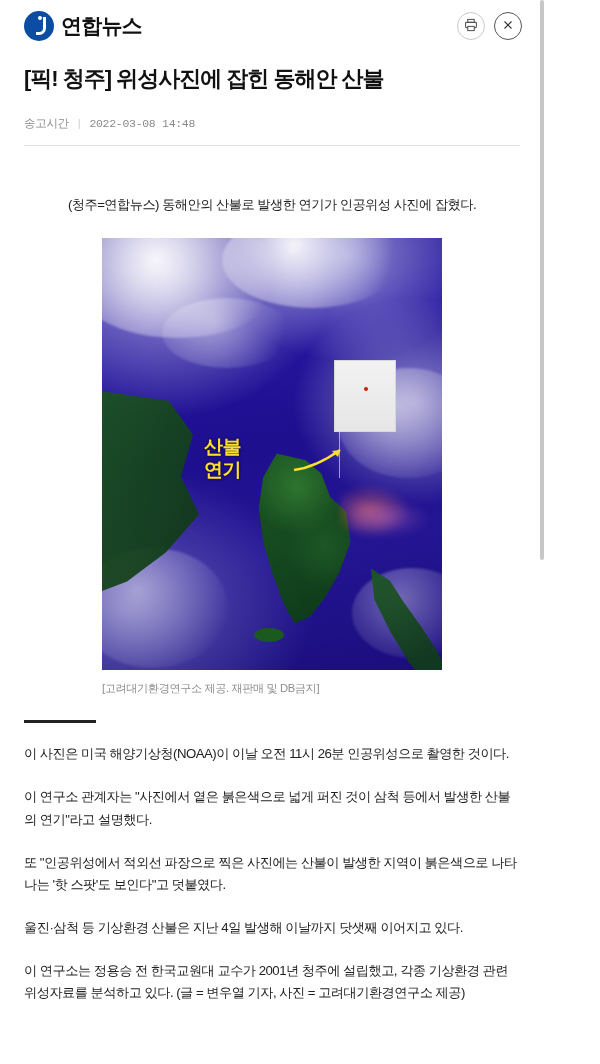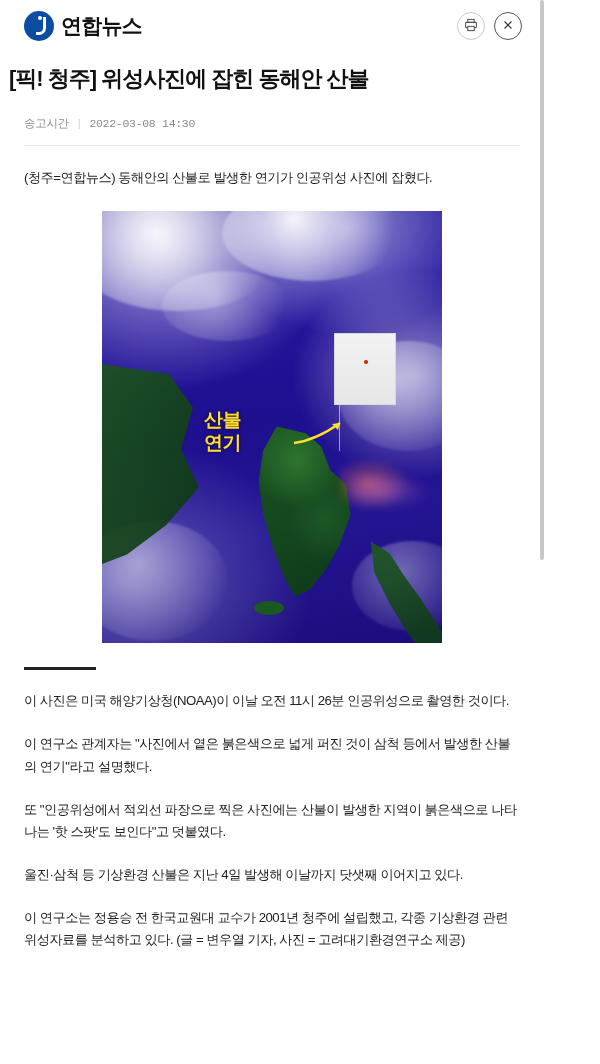--- a/index.html
+++ b/index.html
@@ -79,21 +79,21 @@
     align-items: center;
     justify-content: center;
     cursor: pointer;
     padding: 0;
   }
   .round-btn.dark {
     border-color: #555;
   }
   
   .title-wrap {
-    padding: 4px 24px 0 9px;
+    padding: 4px 24px 0 24px;
   }
   .headline {
     font-size: 22px;
     line-height: 1.35;
     font-weight: bold;
     letter-spacing: -1px;
     margin: 8px 0 0 0;
     color: #111;
   }
   .meta {
@@ -114,21 +114,22 @@
     padding: 0 24px;
   }
   .para {
     font-size: 13.2px;
     line-height: 1.72;
     letter-spacing: -0.5px;
     color: #222;
     margin: 20px 0 0 0;
   }
   .lead {
-    margin-top: 21px;
+    margin-top: 48px;
+    text-align: center;
   }
   
   figure {
     margin: 22px 0 0 0;
   }
   .photo {
     position: relative;
     width: 340px;
     height: 432px;
     margin: 0 auto;
@@ -302,21 +303,21 @@
     </div>
   </div>
 
   <div class="title-wrap">
     <h1 class="headline">[픽! 청주] 위성사진에 잡힌 동해안 산불</h1>
   </div>
 
   <div class="meta">
     <span>송고시간</span>
     <span class="sep">|</span>
-    <span>2022-03-08 14:30</span>
+    <span>2022-03-08 14:48</span>
   </div>
 
   <div class="article">
 
     <p class="para lead">(청주=연합뉴스) 동해안의 산불로 발생한 연기가 인공위성 사진에 잡혔다.</p>
 
     <figure>
       <div class="photo">
         <div class="cloud" style="left:-30px; top:-20px; width:210px; height:120px;"></div>
         <div class="cloud" style="left:120px; top:-26px; width:180px; height:96px;"></div>
@@ -337,20 +338,21 @@
         <div class="inset-line"></div>
 
         <div class="annot">산불
 연기</div>
         <svg class="arrow" viewBox="0 0 54 30">
           <path d="M2 26 C18 24, 34 16, 48 6" stroke="#ffe02e" stroke-width="2.4" fill="none"></path>
           <path d="M48 6 L40 7 L46 13 Z" fill="#ffe02e"></path>
         </svg>
       </div>
       <figcaption>
+        <div class="cap-credit">[고려대기환경연구소 제공. 재판매 및 DB금지]</div>
       </figcaption>
     </figure>
 
     <div class="rule"></div>
 
     <p class="para">이 사진은 미국 해양기상청(NOAA)이 이날 오전 11시 26분 인공위성으로 촬영한 것이다.</p>
     <p class="para">이 연구소 관계자는 "사진에서 옅은 붉은색으로 넓게 퍼진 것이 삼척 등에서 발생한 산불의 연기"라고 설명했다.</p>
     <p class="para">또 "인공위성에서 적외선 파장으로 찍은 사진에는 산불이 발생한 지역이 붉은색으로 나타나는 '핫 스팟'도 보인다"고 덧붙였다.</p>
     <p class="para">울진·삼척 등 기상환경 산불은 지난 4일 발생해 이날까지 닷샛째 이어지고 있다.</p>
     <p class="para">이 연구소는 정용승 전 한국교원대 교수가 2001년 청주에 설립했고, 각종 기상환경 관련 위성자료를 분석하고 있다. (글 = 변우열 기자, 사진 = 고려대기환경연구소 제공)</p>

